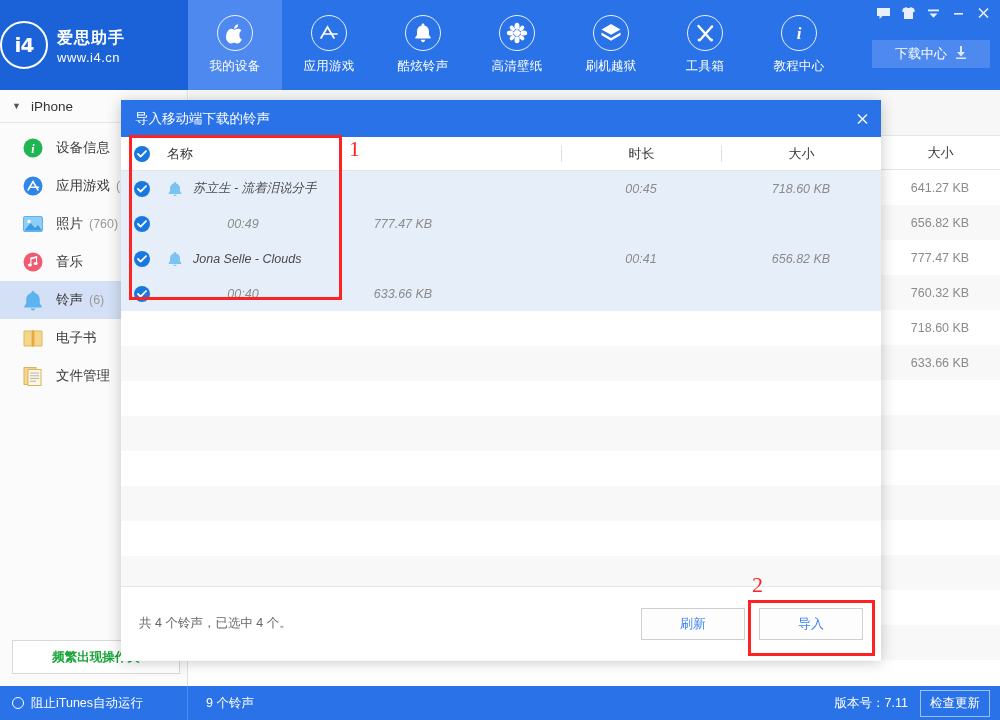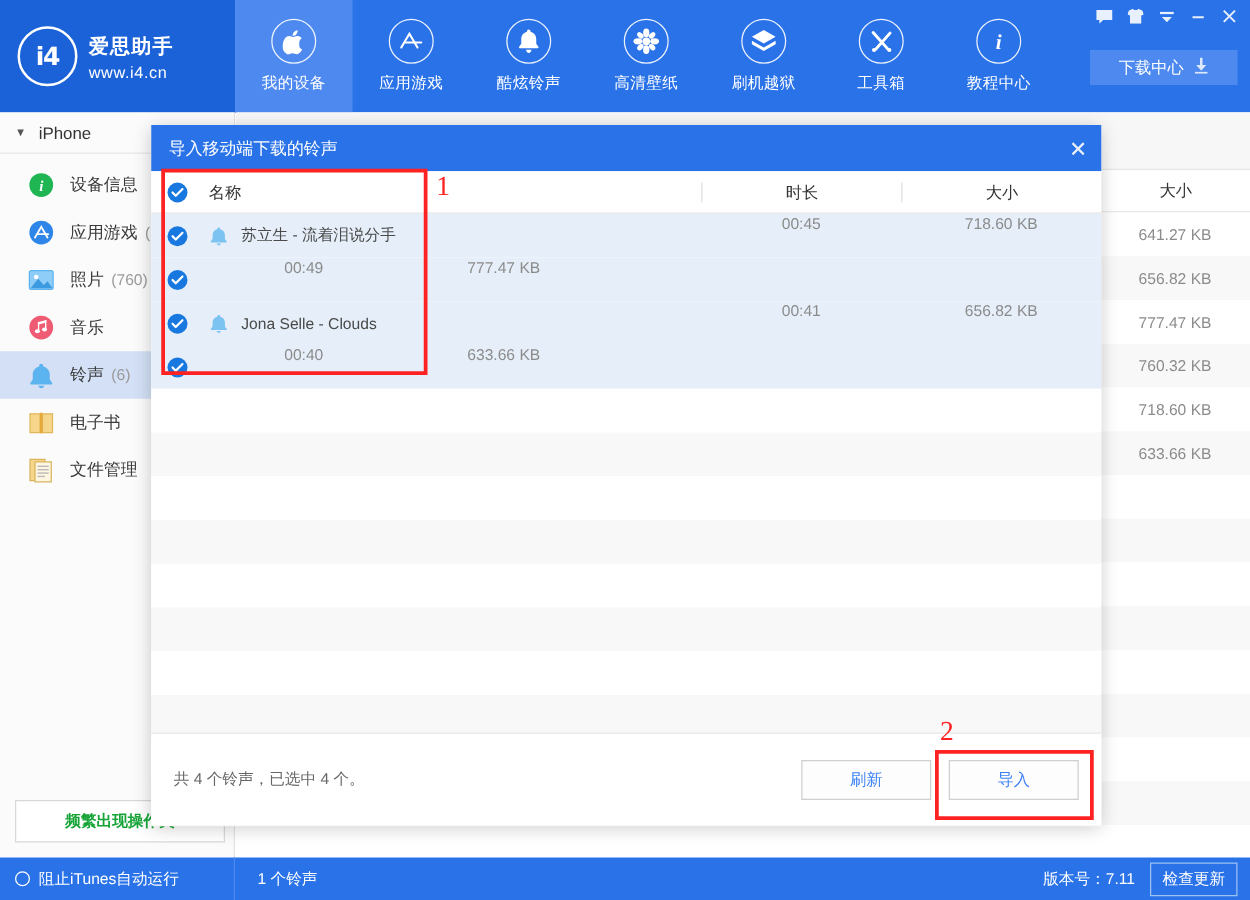--- a/index.html
+++ b/index.html
@@ -12,21 +12,21 @@
   #app { position: relative; width: 1000px; height: 720px; }
 
   
   .header {
     position: absolute; left: 0; top: 0; width: 1000px; height: 90px;
     background: #2a72e8;
   }
   .brand {
     position: absolute; left: 0; top: 0; width: 188px; height: 90px;
     background: #1b62d8;
-    display: flex; align-items: center; padding-left: 14px;
+    display: flex; align-items: center; 
   }
   .brand-logo {
     width: 48px; height: 48px; border-radius: 50%;
     border: 2.5px solid #ffffff;
     display: flex; align-items: center; justify-content: center;
     color: #fff; font-size: 23px; font-weight: bold; letter-spacing: -1px;
     font-family: "DejaVu Sans", sans-serif;
   }
   .brand-text { margin-left: 9px; color: #fff; }
   .brand-name { font-size: 16px; font-weight: bold; letter-spacing: 1px; line-height: 25px; text-align: center; }
@@ -127,22 +127,22 @@
   }
   .m-thead {
     height: 34px; display: flex; align-items: center;
     border-bottom: 1px solid #e4e4e4; font-size: 13px; color: #333; background: #fff;
   }
   .m-col-check { width: 42px; display: flex; align-items: center; justify-content: center; flex: none; }
   .m-col-name { flex: 1 1 auto; padding-left: 4px; }
   .m-col-dur { width: 160px; text-align: center; flex: none; border-left: 1px solid #e0e0e0; line-height: 16px; }
   .m-col-size { width: 160px; text-align: center; flex: none; border-left: 1px solid #e0e0e0; line-height: 16px; }
   .m-row {
-    height: 35px; display: flex; 
-    font-size: 12.5px; color: #4a4a4a;
+    height: 35px; display: flex; align-items: center;
+    font-size: 12.5px; color: #4a4a4a; font-style: italic;
   }
   .m-row.sel { background: #e6eff9; }
   .m-row .m-col-dur, .m-row .m-col-size { border-left: none; color: #8b8b8b; }
   .m-empty { height: 35px; }
   .m-empty:nth-child(odd) { background: #ffffff; }
   .m-empty:nth-child(even) { background: #f8f8f8; }
 
   .chk {
     width: 16px; height: 16px; border-radius: 50%; background: #1878e0;
     display: flex; align-items: center; justify-content: center; flex: none;
@@ -598,20 +598,20 @@
   <div class="anno-num" style="left:349px; top:136px;">1</div>
 
   <div class="anno-box" style="left:748px; top:600px; width:127px; height:56px;"></div>
   <div class="anno-num" style="left:752px; top:572px;">2</div>
 
   <div class="statusbar">
     <div class="sb-left">
       <span class="sb-ring"></span>
       <span>阻止iTunes自动运行</span>
     </div>
-    <div class="sb-mid">1 个铃声</div>
+    <div class="sb-mid">9 个铃声</div>
     <div class="sb-right">
       <span>版本号：7.11</span>
       <span class="sb-update">检查更新</span>
     </div>
   </div>
 
 </div>
 
 </body></html>

